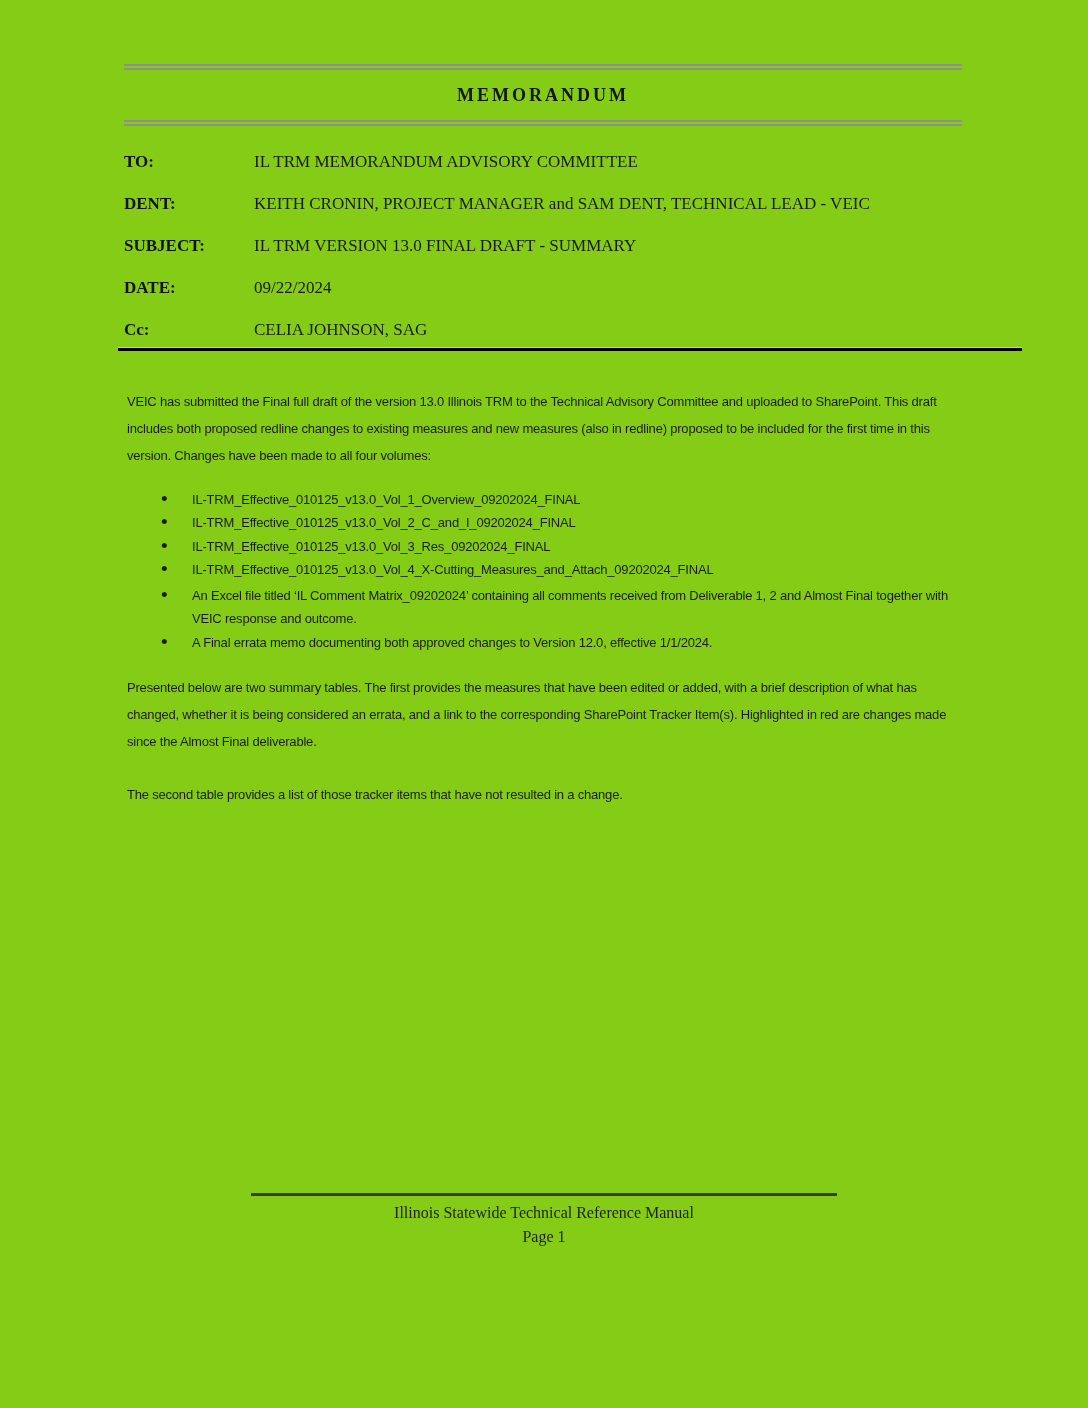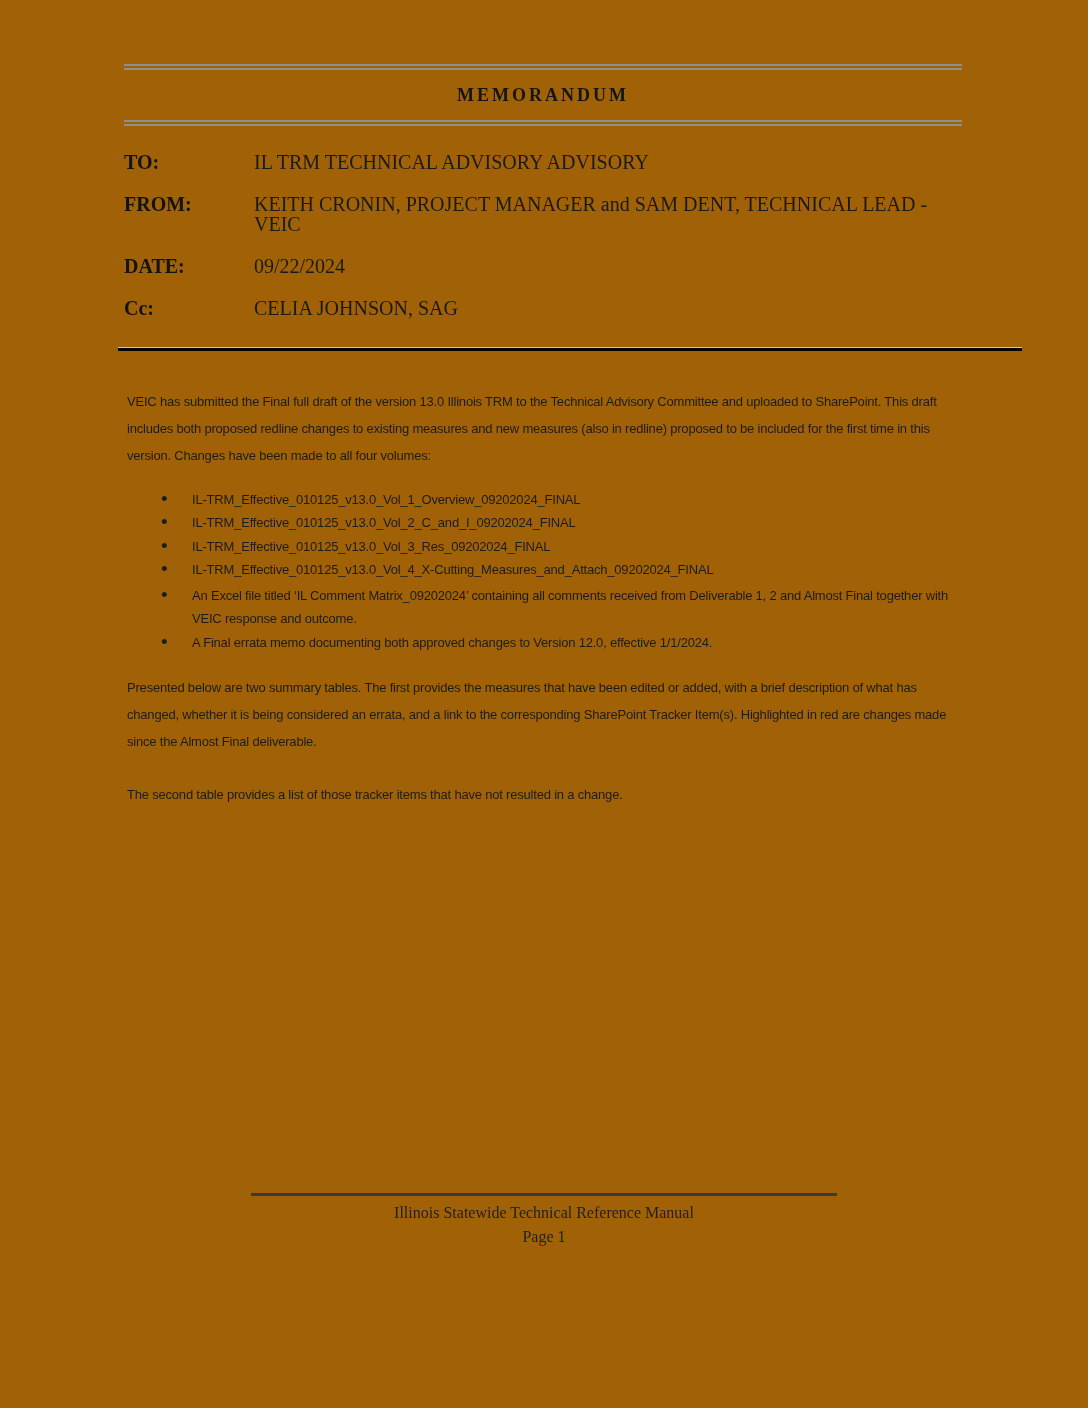--- a/index.html
+++ b/index.html
@@ -1,21 +1,21 @@
 <!DOCTYPE html>
 <html><head>
 <meta charset="utf-8">
 <style>
   * { margin: 0; padding: 0; box-sizing: border-box; }
   html, body { background: #ffffff; }
   .page {
     position: relative;
     width: 1088px;
     height: 1408px;
-    background: #a16207;
+    background: #84cc16;
     font-family: "Liberation Serif", serif;
     color: #111111;
     overflow: hidden;
   }
 
   
   .memo-head {
     position: absolute;
     top: 64px;
     left: 124px;
@@ -34,21 +34,21 @@
     padding: 15px 0 14px 0;
     color: #151515;
   }
   .fields {
     margin-top: 26px;
   }
   .field-row {
     display: flex;
     align-items: baseline;
     margin-bottom: 22px;
-    font-size: 20px;
+    font-size: 17px;
     line-height: 20px;
   }
   .field-label {
     width: 130px;
     flex: 0 0 130px;
     font-weight: bold;
     color: #131313;
   }
   .field-value { color: #1a1a1a; }
 
@@ -119,25 +119,29 @@
 <div class="page">
 
   <div class="memo-head">
     <div class="dbl-line"></div>
     <div class="memo-title">MEMORANDUM</div>
     <div class="dbl-line"></div>
 
     <div class="fields">
       <div class="field-row">
         <span class="field-label">TO:</span>
-        <span class="field-value">IL TRM TECHNICAL ADVISORY ADVISORY</span>
+        <span class="field-value">IL TRM MEMORANDUM ADVISORY COMMITTEE</span>
       </div>
       <div class="field-row">
-        <span class="field-label">FROM:</span>
+        <span class="field-label">DENT:</span>
         <span class="field-value">KEITH CRONIN, PROJECT MANAGER and SAM DENT, TECHNICAL LEAD - VEIC</span>
+      </div>
+      <div class="field-row">
+        <span class="field-label">SUBJECT:</span>
+        <span class="field-value">IL TRM VERSION 13.0 FINAL DRAFT - SUMMARY</span>
       </div>
       <div class="field-row">
         <span class="field-label">DATE:</span>
         <span class="field-value">09/22/2024</span>
       </div>
       <div class="field-row">
         <span class="field-label">Cc:</span>
         <span class="field-value">CELIA JOHNSON, SAG</span>
       </div>
     </div>

